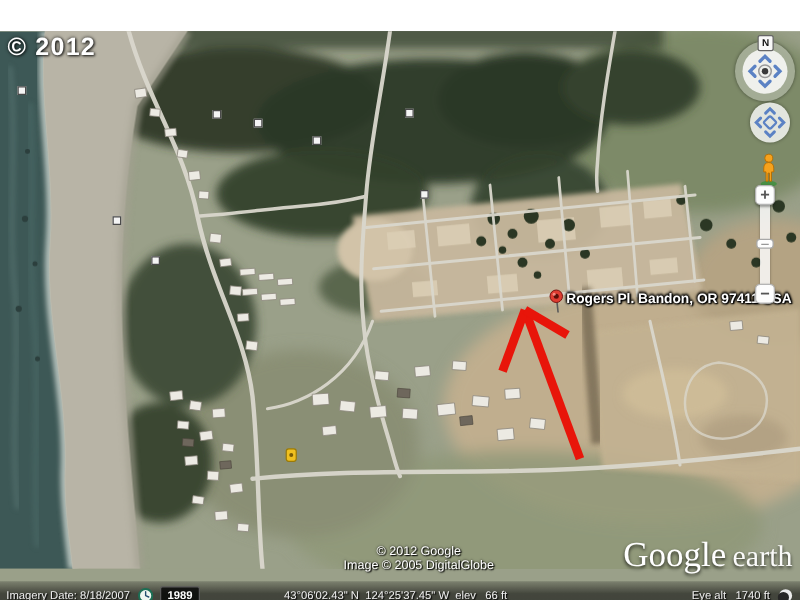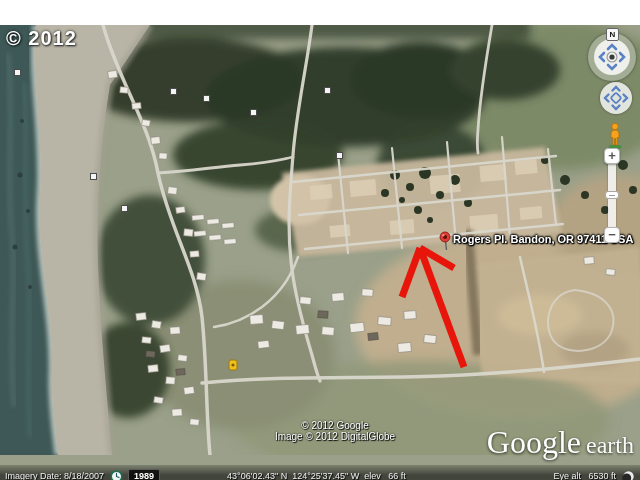--- a/index.html
+++ b/index.html
@@ -34,25 +34,25 @@
   .zoom-btn{position:absolute;left:0;width:16px;height:16px;background:#fdfdfd;border:1px solid #b5b5b5;
             border-radius:4px;color:#555;font-size:13px;font-weight:bold;text-align:center;line-height:14px;
             box-shadow:0 1px 2px rgba(0,0,0,.35);box-sizing:border-box;cursor:pointer;}
   .zoom-in{top:0;}
   .zoom-out{top:79px;}
   .zoom-handle{position:absolute;left:1px;top:43px;width:14px;height:8px;background:#fefefe;border:1px solid #a8a8a8;
                border-radius:3px;box-sizing:border-box;}
   .zoom-handle:after{content:"";position:absolute;left:3px;top:2.5px;width:6px;height:1px;background:#999;}
 
   
-  .attribution{position:absolute;left:30px;right:0;bottom:45px;text-align:center;z-index:5;color:#fff;
+  .attribution{position:absolute;left:30px;right:0;bottom:29px;text-align:center;z-index:5;color:#fff;
                font-size:10px;line-height:11px;text-shadow:0 0 2px #000,1px 1px 1px #000;}
   .ge-logo{position:absolute;right:6px;bottom:26px;z-index:5;color:#fff;font-family:"Liberation Serif",serif;
            text-shadow:0 1px 3px rgba(0,0,0,.8);}
-  .logo-google{font-size:32px;letter-spacing:0px;}
+  .logo-google{font-size:28px;letter-spacing:0px;}
   .logo-earth{font-size:24px;margin-left:5px;opacity:.95;}
 
   .status-bar{position:absolute;left:0;bottom:0;width:640px;height:22px;z-index:6;
               background:linear-gradient(180deg,rgba(10,10,10,.2),rgba(10,10,10,.6) 45%,rgba(10,10,10,.62));
               color:#efefef;font-size:9px;display:flex;align-items:center;}
   .sb-left{display:flex;align-items:center;margin-left:5px;}
   .sb-left .sb-date{white-space:pre;text-shadow:1px 1px 1px #000;}
   .clock-icon{margin-left:6px;width:13px;height:13px;display:inline-block;cursor:pointer;}
   .year-badge{margin-left:5px;background:rgba(8,8,8,.85);border:1px solid #5a5a5a;border-radius:2px;
               padding:1px 5px;font-weight:bold;color:#fff;}
@@ -304,41 +304,41 @@
 
     <div class="zoom-slider">
       <div class="zoom-track"></div>
       <div class="zoom-btn zoom-in">+</div>
       <div class="zoom-handle"></div>
       <div class="zoom-btn zoom-out">−</div>
     </div>
 
     <div class="attribution">
       <div>© 2012 Google</div>
-      <div>Image © 2012 DigitalGlobe</div>
+      <div>Image © 2005 DigitalGlobe</div>
     </div>
 
     <div class="ge-logo">
       <span class="logo-google">Google</span><span class="logo-earth">earth</span>
     </div>
 
     <div class="status-bar">
       <div class="sb-left">
         <span class="sb-date">Imagery Date: 8/18/2007</span>
         <span class="clock-icon">
           <svg width="13" height="13" viewBox="0 0 13 13">
             <circle cx="6.5" cy="6.5" r="5.3" fill="#eef6ef" stroke="#1c6e54" stroke-width="1.6"></circle>
             <path d="M6.5,3.4 L6.5,6.5 L9,7.6" stroke="#234e6e" stroke-width="1.1" fill="none" stroke-linecap="round"></path>
           </svg>
         </span>
         <span class="year-badge">1989</span>
       </div>
       <div class="sb-center">43°06'02.43" N  124°25'37.45" W  elev   66 ft</div>
       <div class="sb-right">
-        <span class="sb-eye">Eye alt   6530 ft</span>
+        <span class="sb-eye">Eye alt   1740 ft</span>
         <span class="stream-icon">
           <svg width="13" height="13" viewBox="0 0 13 13">
             <circle cx="6.5" cy="6.5" r="5.2" fill="#ececec"></circle>
             <circle cx="4.7" cy="8" r="4.5" fill="#262626"></circle>
           </svg>
         </span>
       </div>
     </div>
 
   </div>

